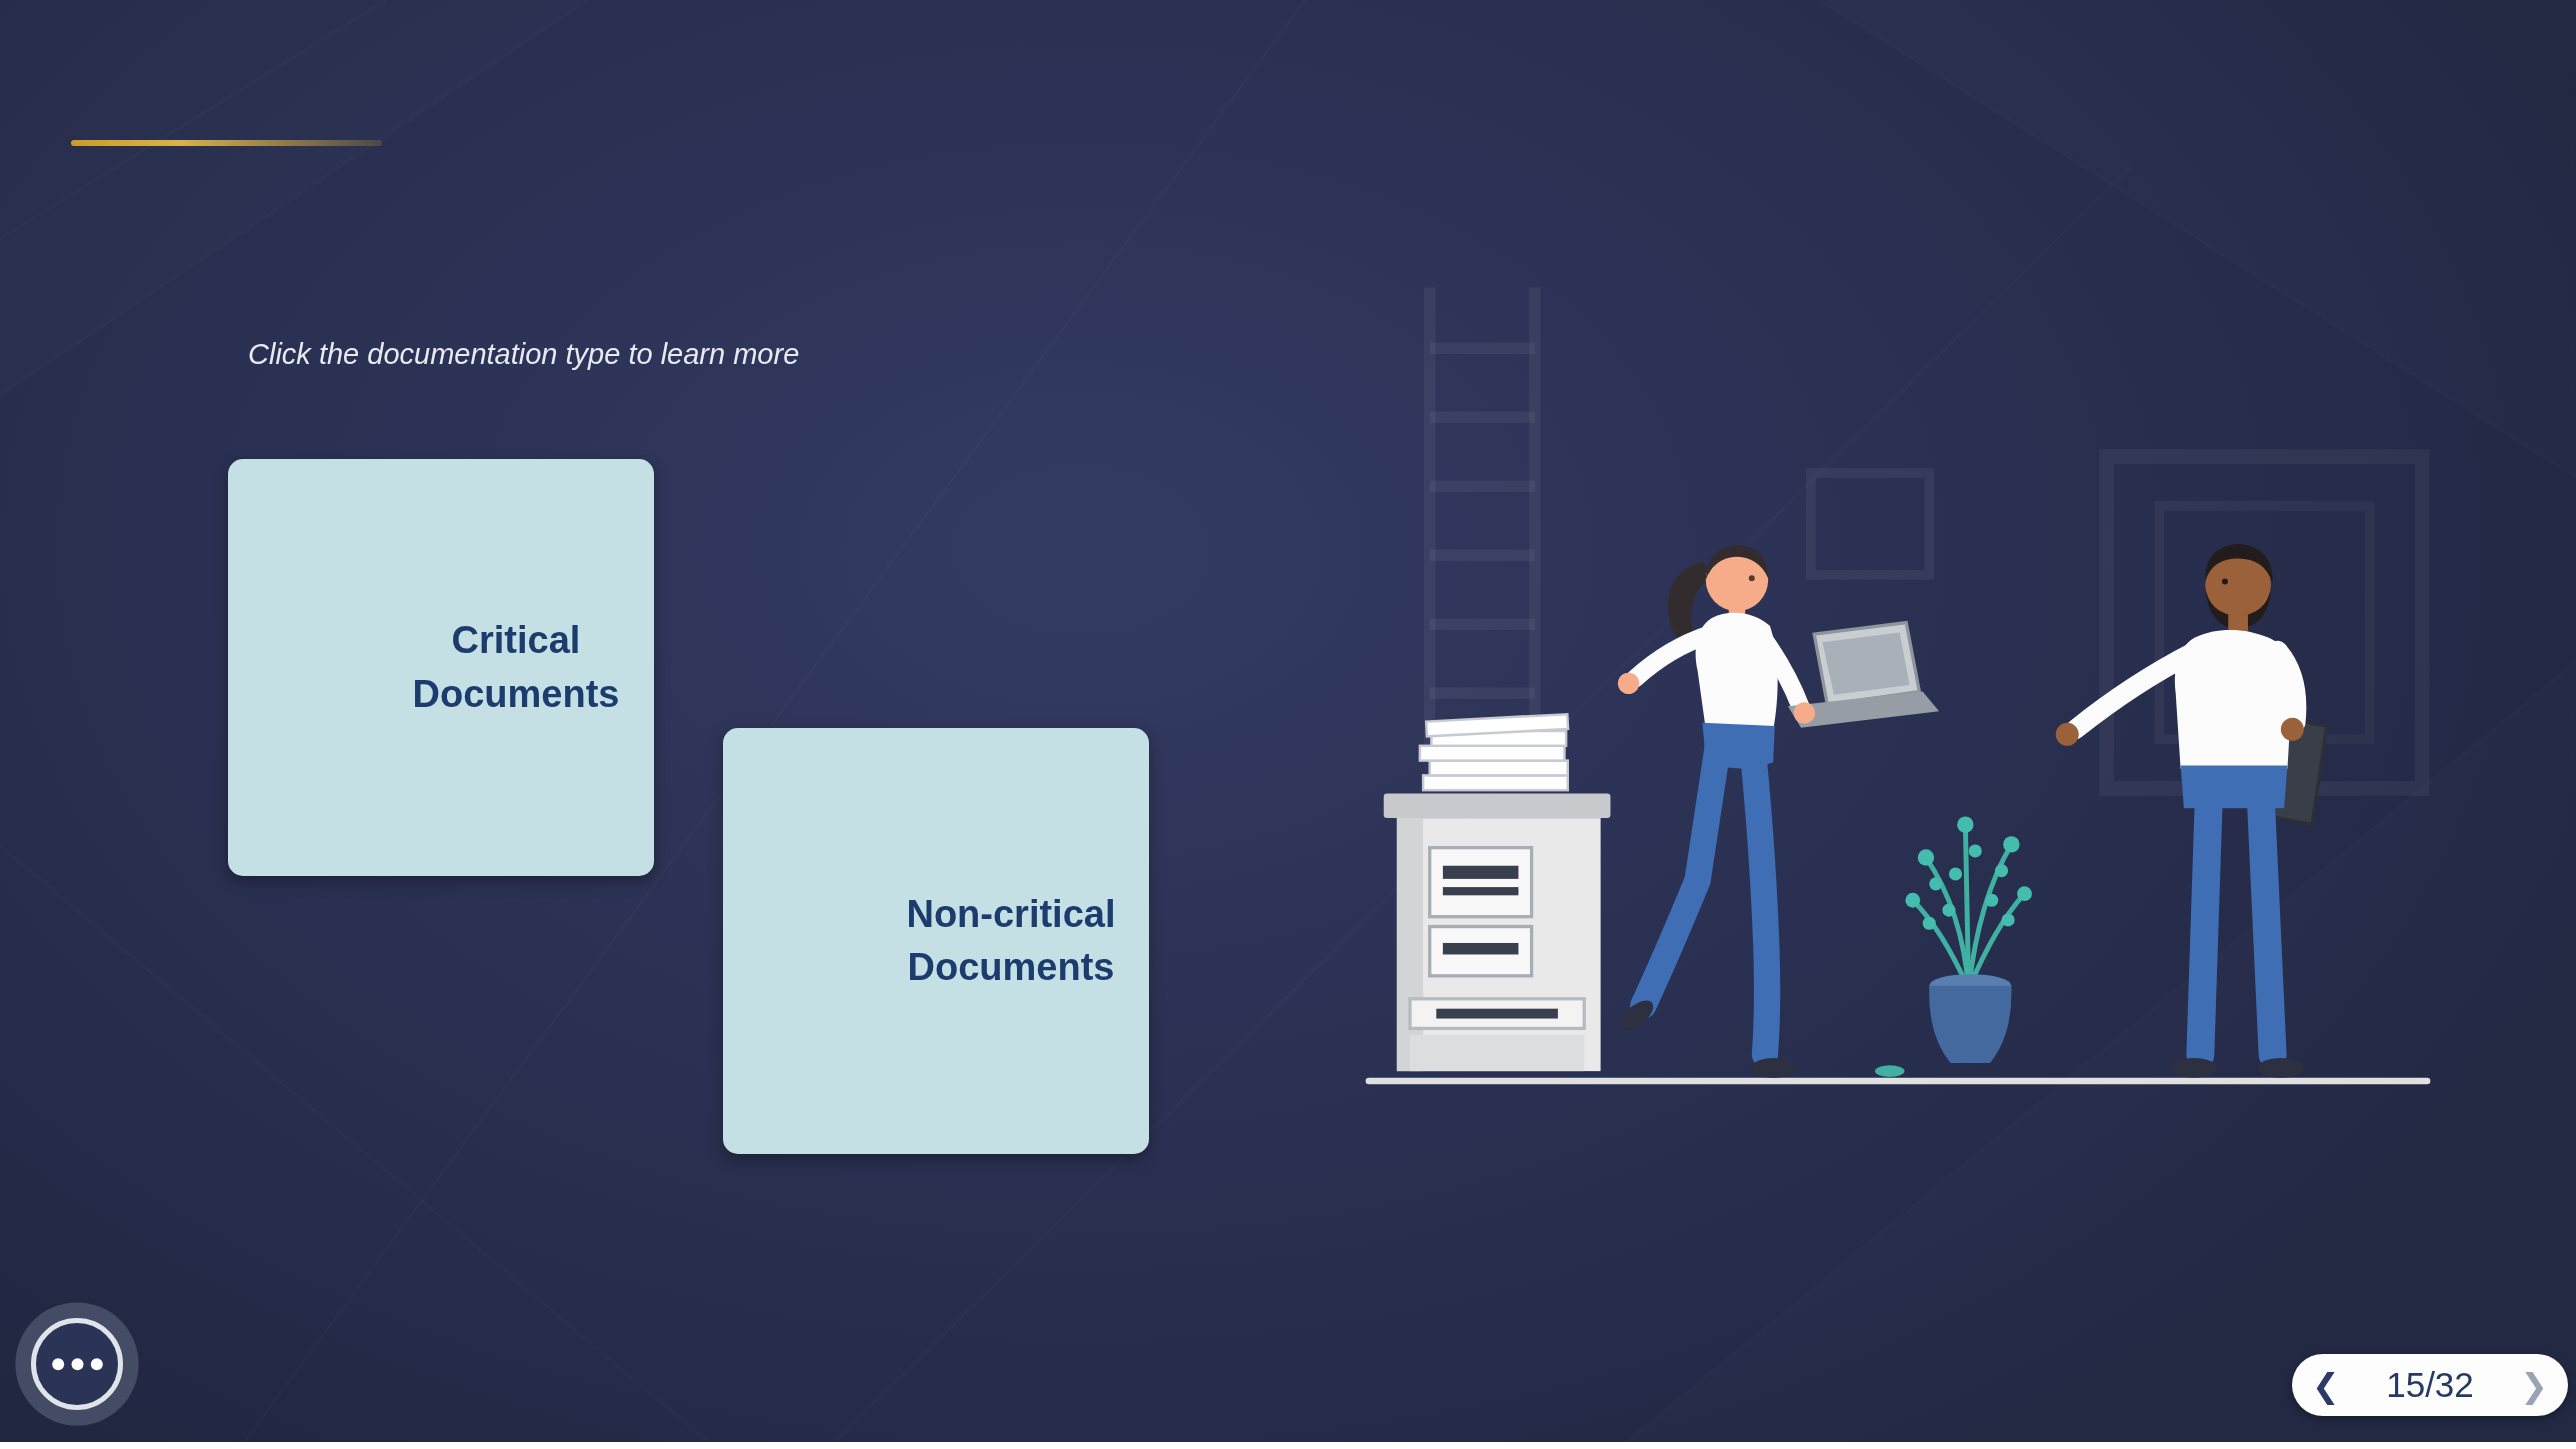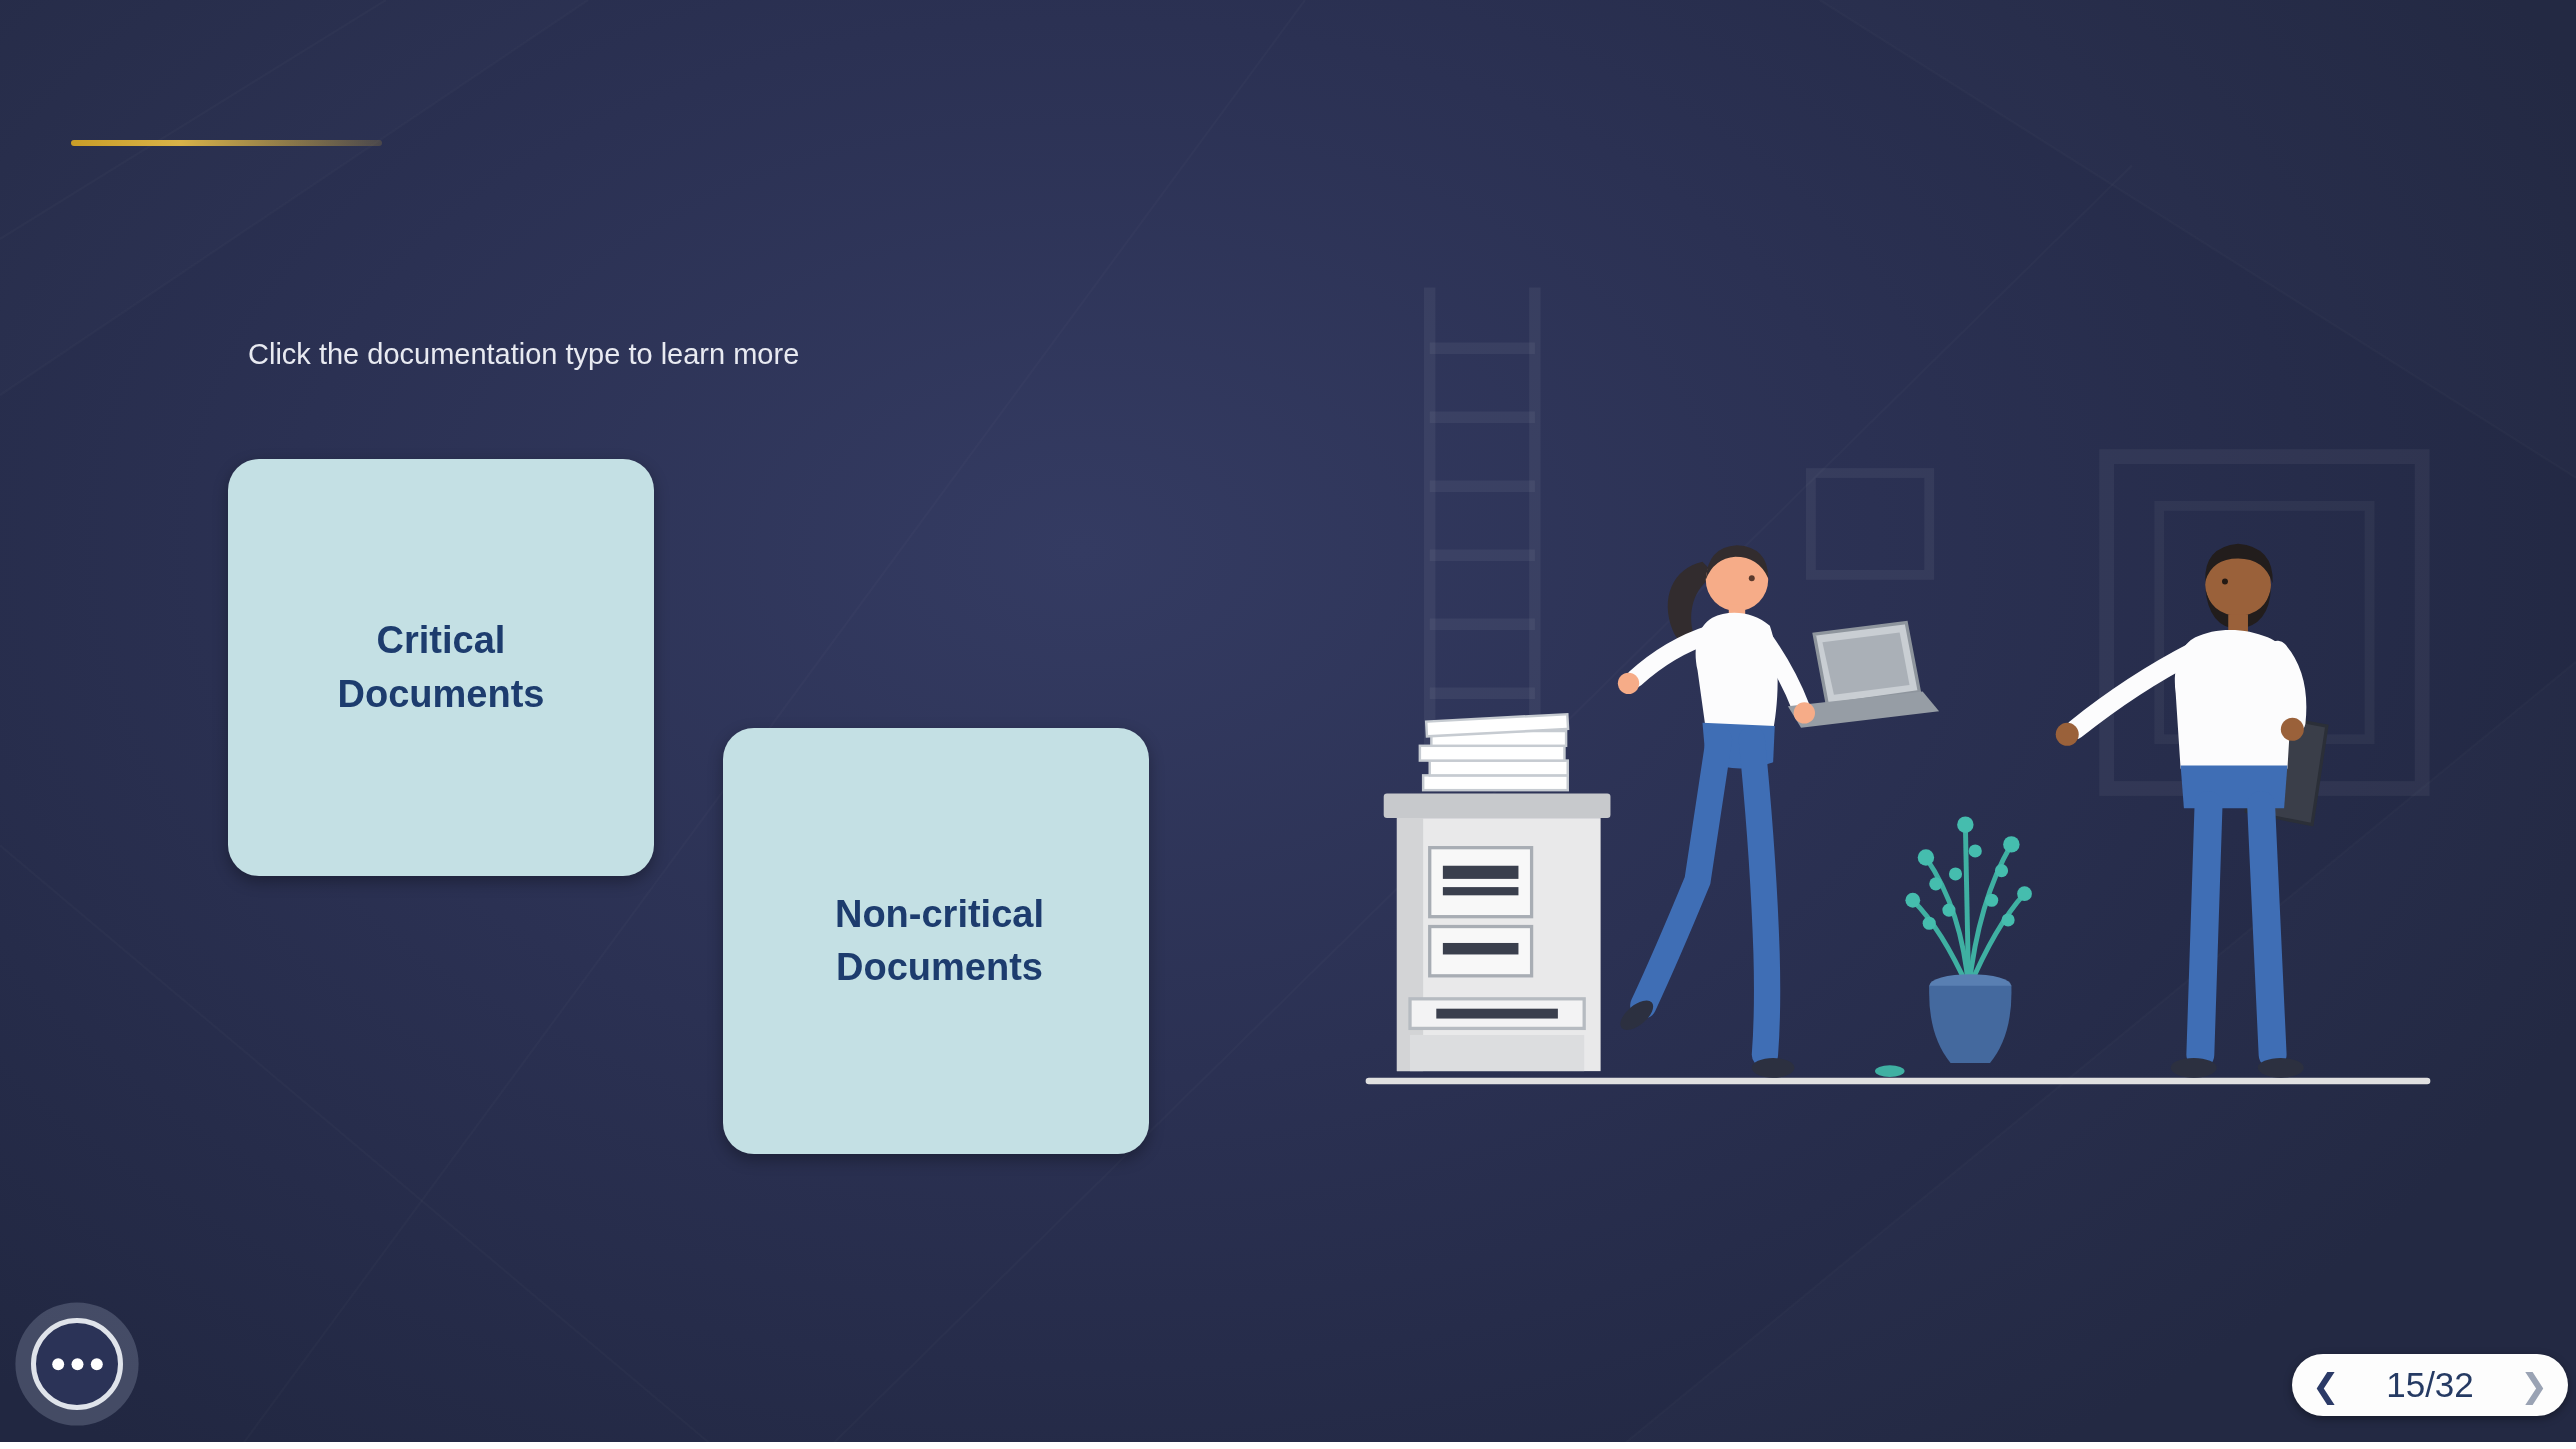--- a/index.html
+++ b/index.html
@@ -19,28 +19,28 @@
     color:#ffffff; font-size:52px; font-weight:700; letter-spacing:0.5px;
     white-space:nowrap;
   }
   .title-underline {
     position:absolute; left:71px; top:140px; width:311px; height:6.4px; border-radius:3.7px;
     background:linear-gradient(90deg, #c99d27 0%, #d9b348 35%, rgba(170,140,60,0.25) 100%);
   }
 
   .instruction {
     position:absolute; left:248px; top:338px;
-    color:#e8eaf1; font-size:29px; font-weight:500;
+    color:#e8eaf1; font-size:29px; font-style:italic; font-weight:500;
   }
 
   .doc-card {
-    position:absolute; border-radius:31px;
+    position:absolute; border-radius:15px;
     background:#c4e0e4;
     box-shadow:0 5.5px 14.7px rgba(0,0,0,0.30);
-    display:flex; align-items:center; justify-content:center;
+    display:flex; align-items:center; justify-content:flex-end;
     cursor:pointer; border:none;
   }
   .doc-card.critical    { left:228px; top:459px;  width:426px; height:417px; }
   .doc-card.noncritical { left:723px; top:728px;  width:426px; height:426px;padding-left:7px; }
   .doc-card .card-label {
     max-width:276px; text-align:center;
     color:#1d3c6e; font-size:38px; font-weight:700; line-height:1.4;
     font-family:"Liberation Sans", sans-serif;
   }
 

